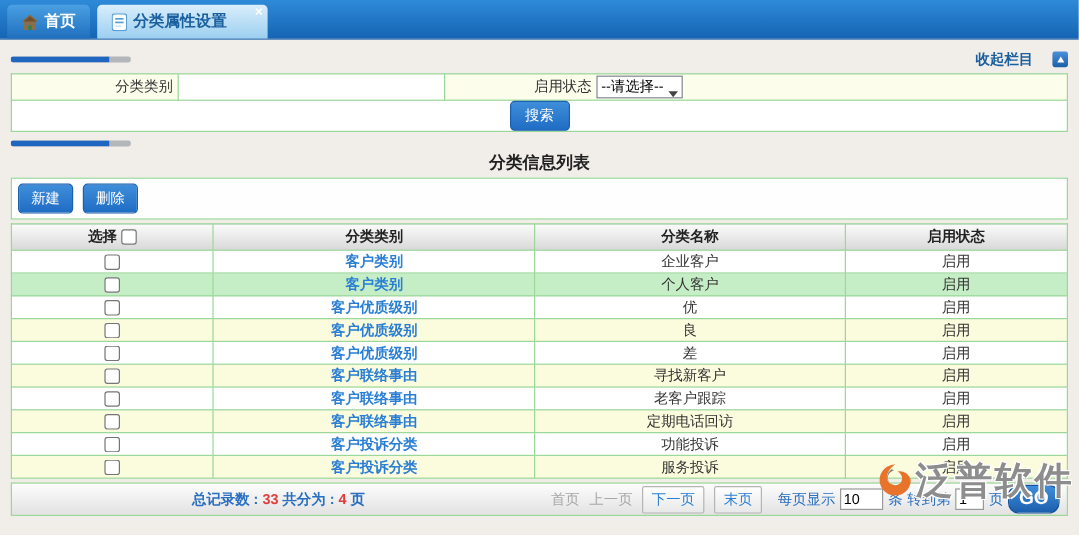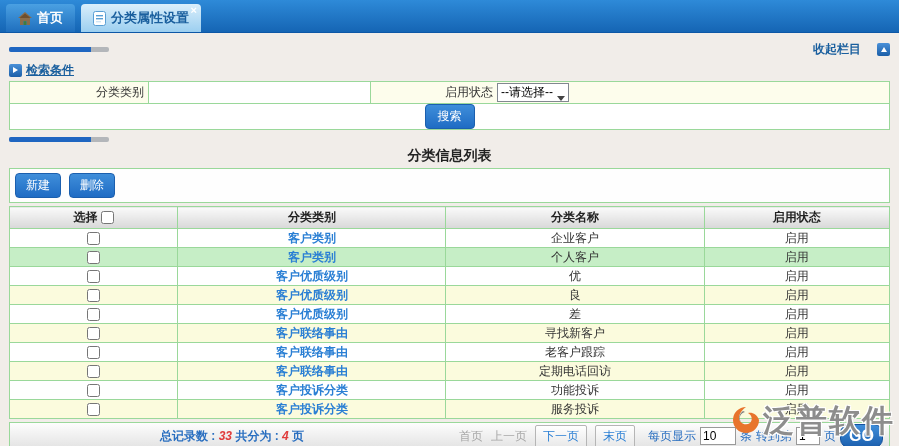--- a/index.html
+++ b/index.html
@@ -4,21 +4,21 @@
 <style>
   * { margin:0; padding:0; box-sizing:border-box; }
   html,body { width:899px; height:446px; overflow:hidden; }
   body { font-family:"Liberation Sans","DejaVu Sans",sans-serif; font-size:12px; background:#f1ede9; position:relative; }
 
   
   .topbar { height:33px; background:linear-gradient(#2e8ad8,#1565b4); display:flex; align-items:flex-end; border-bottom:1px solid #0d57a6; }
   .tab { display:flex; align-items:center; gap:5px; height:28px; padding:0 12px; margin-left:6px;
          border-radius:4px 4px 0 0; cursor:pointer; position:relative; }
   .tab-home { background:linear-gradient(#4aa0e2,#1f6fbe); color:#fff; font-weight:bold; font-size:13px; }
-  .tab-active { background:linear-gradient(#d9eefb,#9ccff0); color:#1a5f9e; font-weight:bold; font-size:13px; padding-right:12px; }
+  .tab-active { background:linear-gradient(#d9eefb,#9ccff0); color:#1a5f9e; font-weight:bold; font-size:13px; padding-right:34px; }
   .tab-close { position:absolute; top:1px; right:4px; color:#fff; font-size:11px; font-weight:bold; cursor:pointer; line-height:11px; }
   .house-icon svg, .doc-icon svg { display:block; }
 
   
   .page { padding:0 9px; position:relative; }
   .row-flex { display:flex; align-items:center; justify-content:space-between; padding-top:7px; height:26px; }
   .loadbar { width:100px; height:5px; background:#b3b6ba; border-radius:2px; overflow:hidden; }
   .loadbar-fill { width:82%; height:100%; background:#1f66c1; }
   .collapse { color:#1a5f9e; font-weight:bold; display:flex; align-items:center; gap:16px; cursor:pointer; }
   .mini-sq { width:13px; height:13px; background:linear-gradient(#4a90d8,#1b5fa8); border-radius:2px; display:inline-flex; align-items:center; justify-content:center; }
@@ -59,21 +59,21 @@
   td.c-cat a { color:#2a7fd4; text-decoration:none; font-weight:bold; }
   tr.row-white  td { background:#ffffff; }
   tr.row-yellow td { background:#fbfbdd; }
   tr.row-green  td { background:#c6eec6; }
   input[type=checkbox]{ width:13px; height:13px; vertical-align:middle; }
 
   
   .footer { border:1px solid #9ad89a; background:linear-gradient(#fdfdfd,#e2e2e2); height:28px; margin-top:3px;
             display:flex; align-items:center; font-size:12px; }
   .pg-info { margin-left:150px; color:#2a6fc0; font-weight:bold; white-space:nowrap; }
-  .pg-info .num { color:#e03c3c;font-style:italic; }
+  .pg-info .num { color:#e03c3c; }
   .pg-nav { margin-left:155px; display:flex; align-items:center; gap:8px; white-space:nowrap; }
   .pg-dis { color:#a8a8a8; }
   .pg-btn { background:linear-gradient(#ffffff,#e8e8e8); border:1px solid #b5b5b5; border-radius:2px; color:#2a7fd4; padding:2px 7px; cursor:pointer; }
   .pg-size { margin-left:auto; margin-right:6px; display:flex; align-items:center; gap:4px; color:#2a6fc0; white-space:nowrap; }
   .pg-size input { border:1px solid #999; height:18px; font-size:12px; text-align:left; padding:0 2px; background:#fff; }
   .inp-per { width:36px; }
   .inp-goto { width:24px; }
   .go-btn { background:linear-gradient(#3f8eda,#1b5fae); color:#fff; font-weight:bold; border:1px solid #15529c; border-radius:9px; padding:2px 8px; font-size:16px; cursor:pointer; }
 
   
@@ -117,26 +117,20 @@
         <div class="loadbar-fill"></div>
       </div>
     <div class="collapse">
       <span>收起栏目</span>
       <span class="mini-sq">
           <span class="tri-up"></span>
         </span>
     </div>
   </div>
 
-  <div class="section-title">
-    <span class="mini-sq">
-        <span class="tri-right"></span>
-      </span>
-    <span class="label">检索条件</span>
-  </div>
 
   <table class="form">
     <tbody>
         <tr>
       <td class="lbl" style="width:139px">分类类别</td>
       <td class="cell-input">
         <input type="text" value="" style="">
       </td>
       <td class="cell-right">
         <div class="cell-right-inner">

